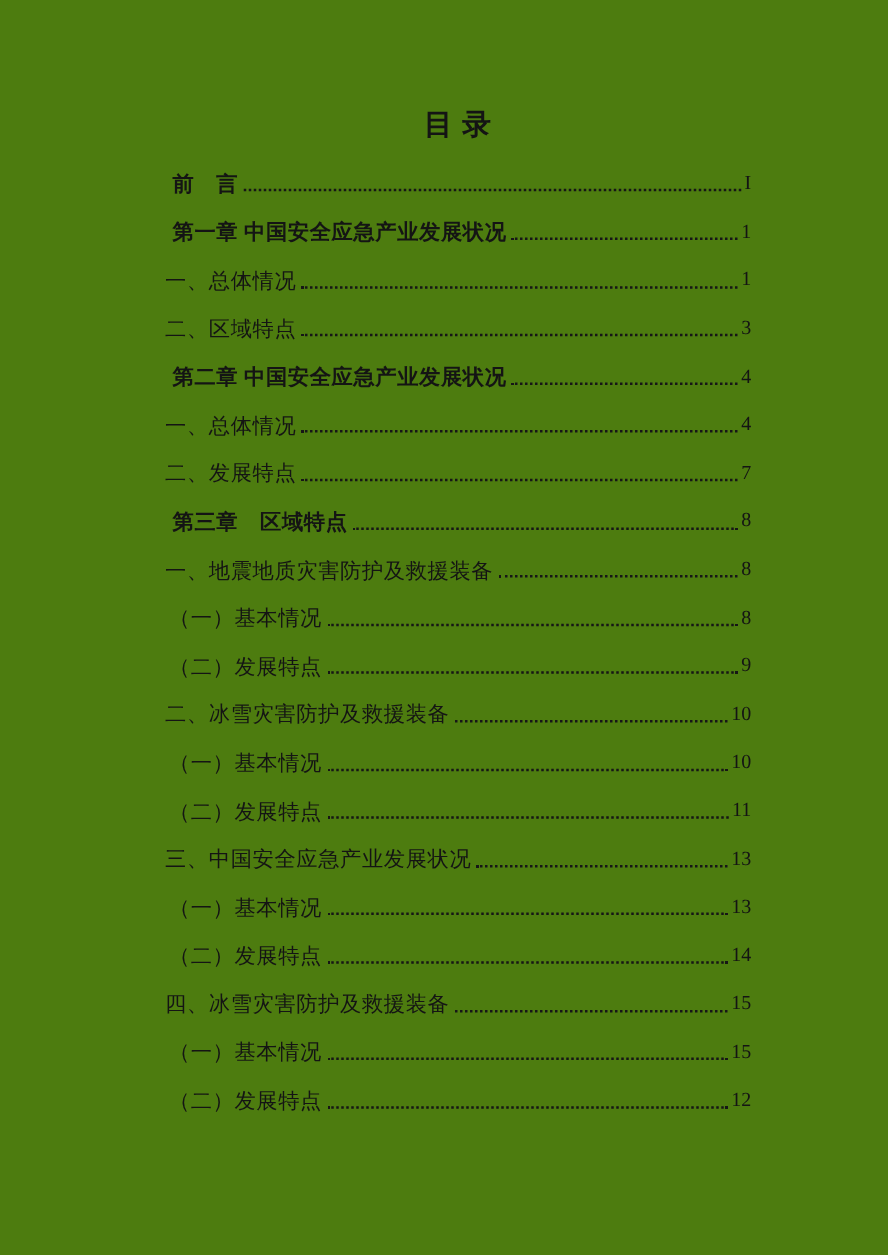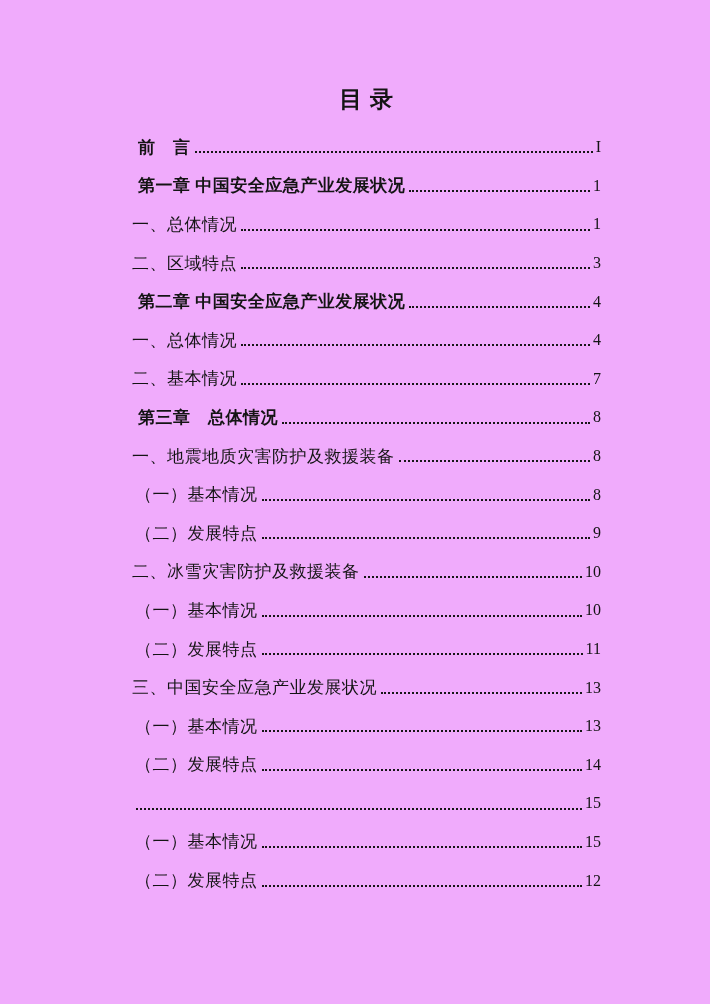--- a/index.html
+++ b/index.html
@@ -7,21 +7,21 @@
   body {
     width: 710px;
     height: 1004px;
     font-family: "Liberation Serif", "DejaVu Serif", serif;
     color: #111111;
     overflow: hidden;
   }
   .page {
     width: 710px;
     height: 1004px;
-    background: #f0abfc;
+    background: #4d7c0f;
     padding: 86px 109px 0 132px;
   }
   .toc-title {
     font-size: 23px;
     font-weight: 700;
     text-align: center;
     line-height: 28px;
     letter-spacing: 1px;
     margin-bottom: 14px;
     color: #141414;
@@ -94,27 +94,27 @@
     <span class="pagenum">4</span>
   </div>
 
   <div class="toc-row l1">
     <span class="label">一、总体情况</span>
     <span class="leader"></span>
     <span class="pagenum">4</span>
   </div>
 
   <div class="toc-row l1">
-    <span class="label">二、基本情况</span>
+    <span class="label">二、发展特点</span>
     <span class="leader"></span>
     <span class="pagenum">7</span>
   </div>
 
   <div class="toc-row chapter">
-    <span class="label">第三章　总体情况</span>
+    <span class="label">第三章　区域特点</span>
     <span class="leader"></span>
     <span class="pagenum">8</span>
   </div>
 
   <div class="toc-row l1">
     <span class="label">一、地震地质灾害防护及救援装备</span>
     <span class="leader"></span>
     <span class="pagenum">8</span>
   </div>
 
@@ -160,20 +160,21 @@
     <span class="pagenum">13</span>
   </div>
 
   <div class="toc-row l2">
     <span class="label">（二）发展特点</span>
     <span class="leader"></span>
     <span class="pagenum">14</span>
   </div>
 
   <div class="toc-row l1">
+    <span class="label">四、冰雪灾害防护及救援装备</span>
     <span class="leader"></span>
     <span class="pagenum">15</span>
   </div>
 
   <div class="toc-row l2">
     <span class="label">（一）基本情况</span>
     <span class="leader"></span>
     <span class="pagenum">15</span>
   </div>
 

